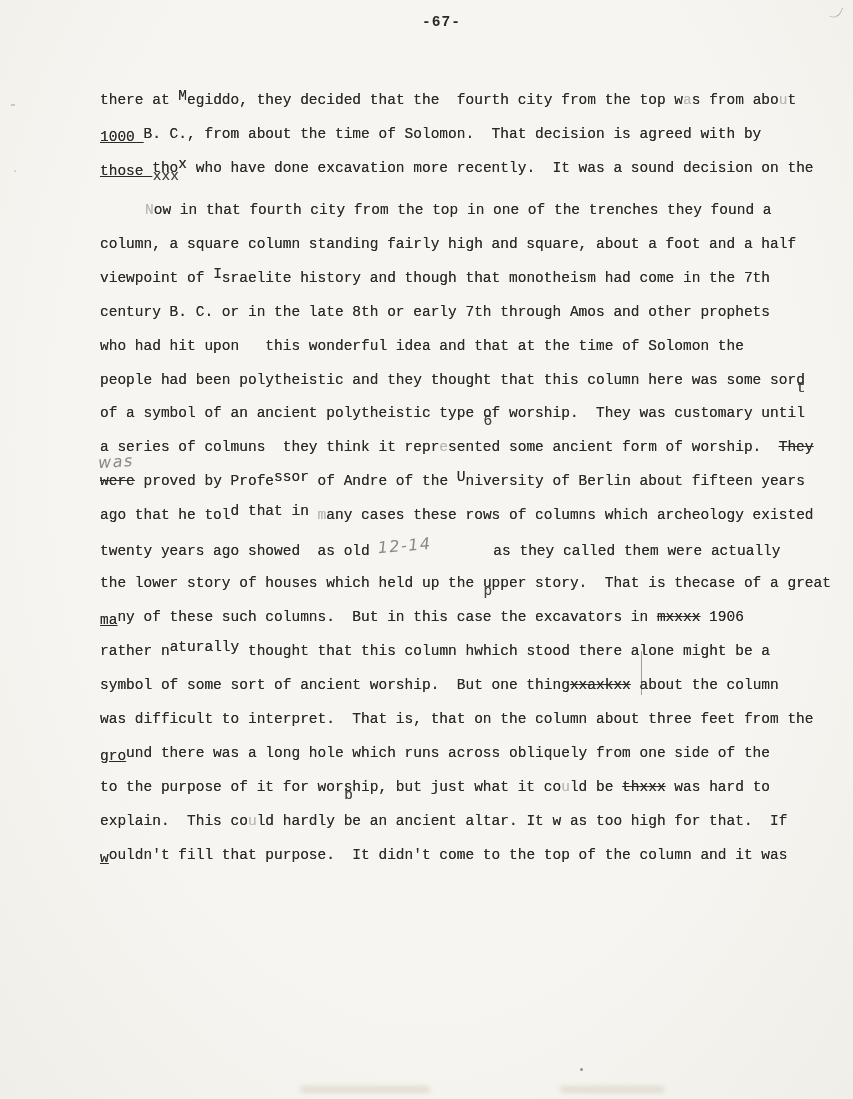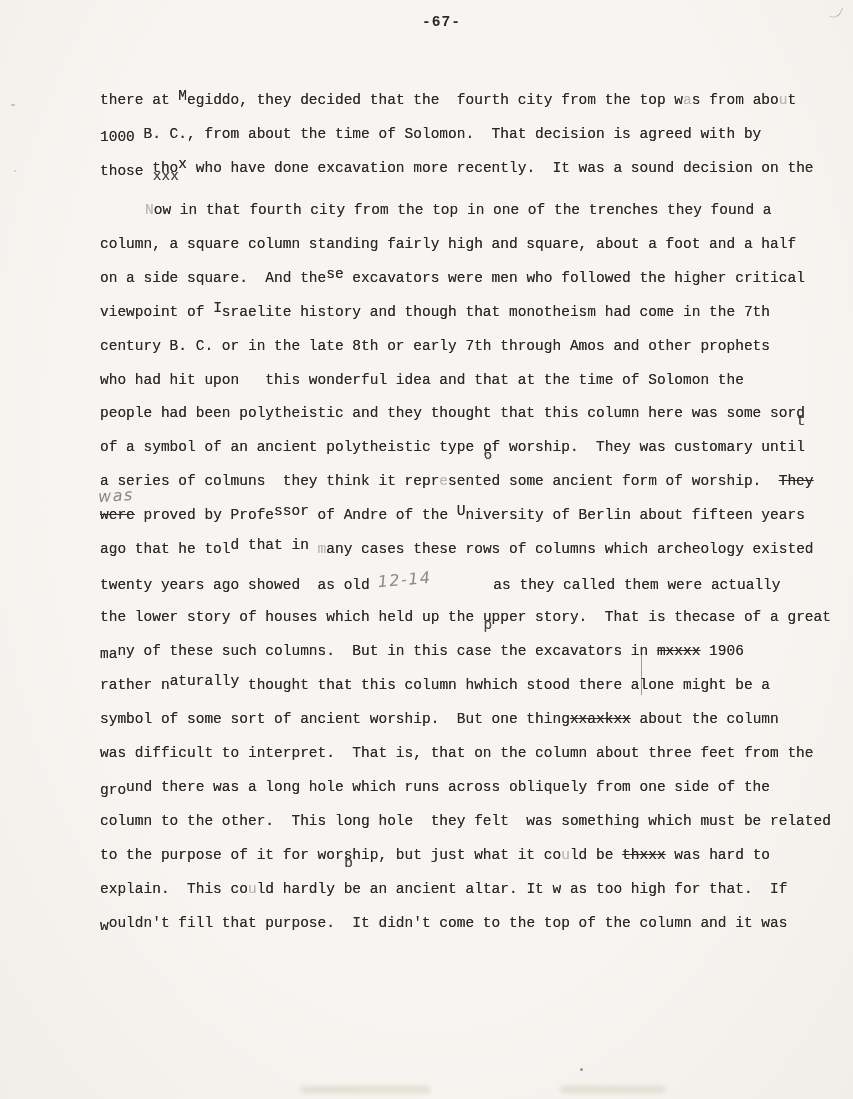--- a/index.html
+++ b/index.html
@@ -18,21 +18,21 @@
     position:absolute; top:14px; left:0; width:100%;
     text-align:center; font-size:14.5px; font-weight:bold; letter-spacing:1px;margin-left:15px;
   }
   .doc {
     position:absolute; left:100px; top:84px; width:740px;
     font-size:14.5px; line-height:33.95px;
   }
   .line { position:relative; white-space:pre; height:33.95px; }
   
   .u  { display:inline-block; transform:translateY(-4px); }
-  .d  { display:inline-block; transform:translateY(3px); }
+  .d  { display:inline-block; transform:translateY(3px);text-decoration:underline; }
   .b  { text-shadow:0.7px 0 currentColor, -0.3px 0 currentColor; }
   .xb { text-decoration:line-through; text-shadow:0.7px 0 currentColor; }
   .f  { opacity:0.3; }
   .typed { text-shadow:0 0 0.4px rgba(43,42,39,.7); }
   
   .h {
     font-family:"DejaVu Sans",sans-serif; font-style:italic;
     color:#8b8880; font-size:16px; letter-spacing:1.5px;
     display:inline-block; transform:rotate(-5deg) translateY(-4px);
     text-shadow:none;
@@ -64,37 +64,35 @@
 <body>
 
 <div class="page">
   <div class="pageno">-67-</div>
   <div class="doc">
       <div class="line"><span class="typed">there at </span><span class="u typed">M</span><span class="typed">egiddo, they decided th</span><span class="b typed">a</span><span class="typed">t the  fourth city from the top w</span><span class="f typed">a</span><span class="typed">s from abo</span><span class="f typed">u</span><span class="typed">t</span></div>
       <div class="line"><span class="d typed">1000 </span><span class="typed">B. C., from about the time of Solomon.  That decision is agreed with by</span></div>
       <div class="line"><span class="d typed">those </span><span class="ot typed">tho<i>xxx</i></span><span class="u typed">x</span><span class="typed"> who have done excavation more recently.  It was a sound decision on the</span></div>
       <div class="line" style="padding-left: 45px; margin-top: 8px;"><span class="f typed">N</span><span class="typed">ow in that fourth city from the top in one of the trenches they found a</span></div>
       <div class="line"><span class="typed">column, a square column standing fairly high and square, about a foot and a h</span><span class="b typed">a</span><span class="typed">lf</span></div>
-      <div class="line"><span class="typed">on a side square.  And the</span><span class="u typed">se</span><span class="typed"> excavators were men who followed the higher cri</span><span class="b typed">ti</span><span class="typed">cal</span></div>
       <div class="line"><span class="typed">viewpoint of </span><span class="u typed">I</span><span class="typed">sraelite history and though that monotheism had come in the 7th</span></div>
       <div class="line"><span class="typed">century B. C. or in the late 8th or early 7th through Amos and other prophets</span></div>
       <div class="line"><span class="typed">who had hit upon   this wonderful </span><span class="b typed">id</span><span class="typed">ea and that at the time of Solomon the</span></div>
       <div class="line"><span class="typed">people had been polytheistic and they thought that this column here was some sor</span><span class="ot typed">d<i>t</i></span></div>
       <div class="line"><span class="typed">of a symbol of an ancient polytheistic type </span><span class="ot typed">o<i>6</i></span><span class="typed">f worship.  They was customary until</span></div>
       <div class="line"><span class="typed">a series of colmuns  they think it repr</span><span class="f typed">e</span><span class="typed">sented some ancient form of worship.  </span><span class="xb typed">They</span></div>
       <div class="line"><span class="ha ">was</span><span class="xb typed">were</span><span class="typed"> proved by Pro</span><span class="b typed">fe</span><span class="u typed">ssor</span><span class="typed"> of Andre of the </span><span class="u typed">U</span><span class="typed">niversity of Berlin about fifteen years</span></div>
       <div class="line"><span class="typed">ago that he tol</span><span class="u typed">d that in </span><span class="f typed">m</span><span class="typed">any cases these rows of columns which archeolog</span><span class="b typed">y</span><span class="typed"> existed</span></div>
       <div class="line"><span class="typed">twenty years ago showed  as old </span><span class="h ">12-14</span><span class="typed">       as they called them were actually</span></div>
       <div class="line"><span class="typed">the lower story of houses which held up the </span><span class="ot typed">u<i>p</i></span><span class="typed">pper story.  That is thecase of a great</span></div>
       <div class="line"><span class="d typed">ma</span><span class="typed">ny of these such columns.  But in this case the excavators in </span><span class="xb typed">mxxxx</span><span class="typed"> 1906</span></div>
       <div class="line"><span class="typed">rather n</span><span class="u typed">aturally</span><span class="typed"> thought that this column hwhich stood there alone might be a</span></div>
       <div class="line"><span class="typed">symbol of some sort of ancient worship.  But one thing</span><span class="xb typed">xxaxkxx</span><span class="typed"> about the column</span></div>
       <div class="line"><span class="typed">was difficult to interpret.  That is, that on the column about three feet from the</span></div>
       <div class="line"><span class="d typed">gro</span><span class="typed">und there was a long hole which runs across obliquely from one side of the</span></div>
-      <div class="line"><span class="typed">column to the other.  This long hole  they felt  was something which must be related</span></div>
       <div class="line"><span class="typed">to the purpose of it for wor</span><span class="ot typed">s<i>b</i></span><span class="typed">hip, but just what it co</span><span class="f typed">u</span><span class="typed">ld be </span><span class="xb typed">thxxx</span><span class="typed"> was hard to</span></div>
       <div class="line"><span class="typed">explain.  This co</span><span class="f typed">u</span><span class="typed">ld hardly be an ancient altar. It w as too high for that.  If</span></div>
       <div class="line"><span class="d typed">w</span><span class="typed">ouldn't fill that purpose.  It d</span><span class="b typed">i</span><span class="typed">dn't come to the top of the column and it was</span></div>
     </div>
 
   <div class="corner-mark"></div>
   <div class="speck"></div>
   <div class="speck2"></div>
   <div class="scratch"></div>
   <div class="dot"></div>

